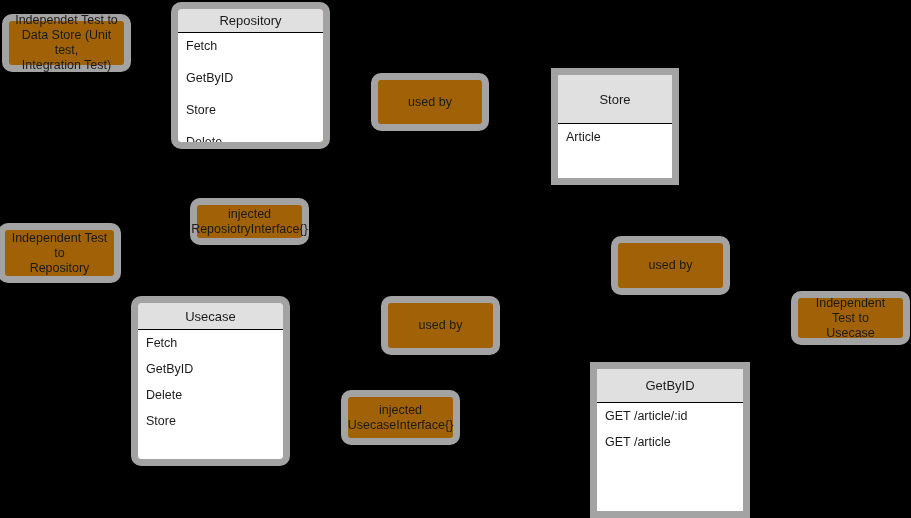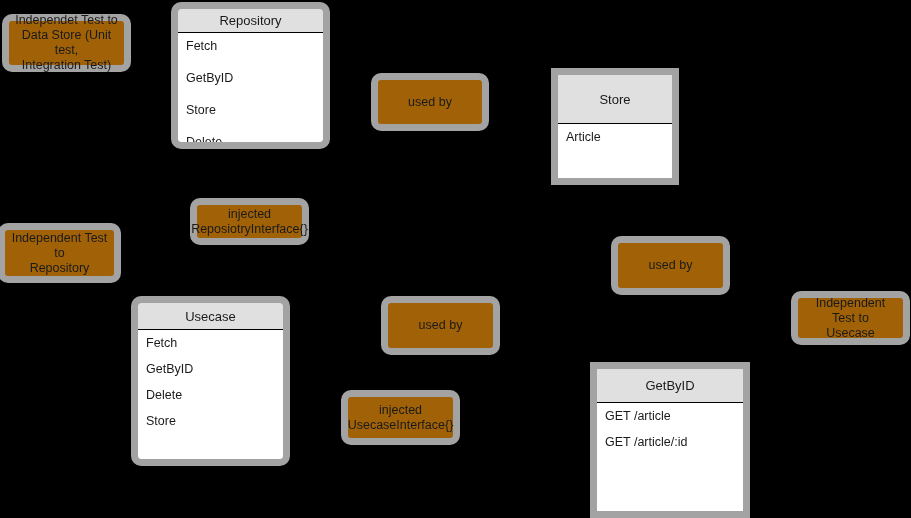--- a/index.html
+++ b/index.html
@@ -143,18 +143,18 @@
       <div class="crow">Fetch</div>
       <div class="crow">GetByID</div>
       <div class="crow">Delete</div>
       <div class="crow">Store</div>
     </div>
   </div>
 
   <div id="class-delivery" class="node classbox">
     <div class="chead">GetByID</div>
     <div class="cbody">
+      <div class="crow">GET /article/:id</div>
       <div class="crow">GET /article</div>
-      <div class="crow">GET /article/:id</div>
     </div>
   </div>
 
 </div>
 
 </body></html>

